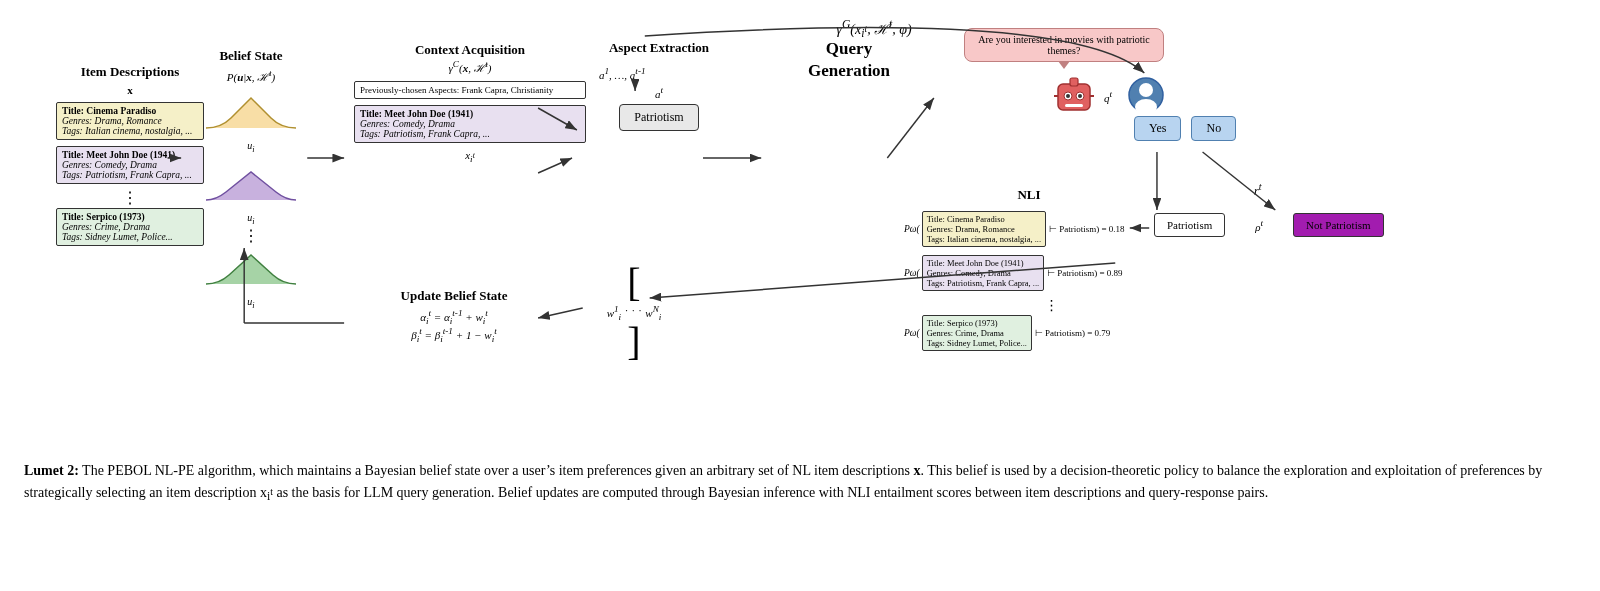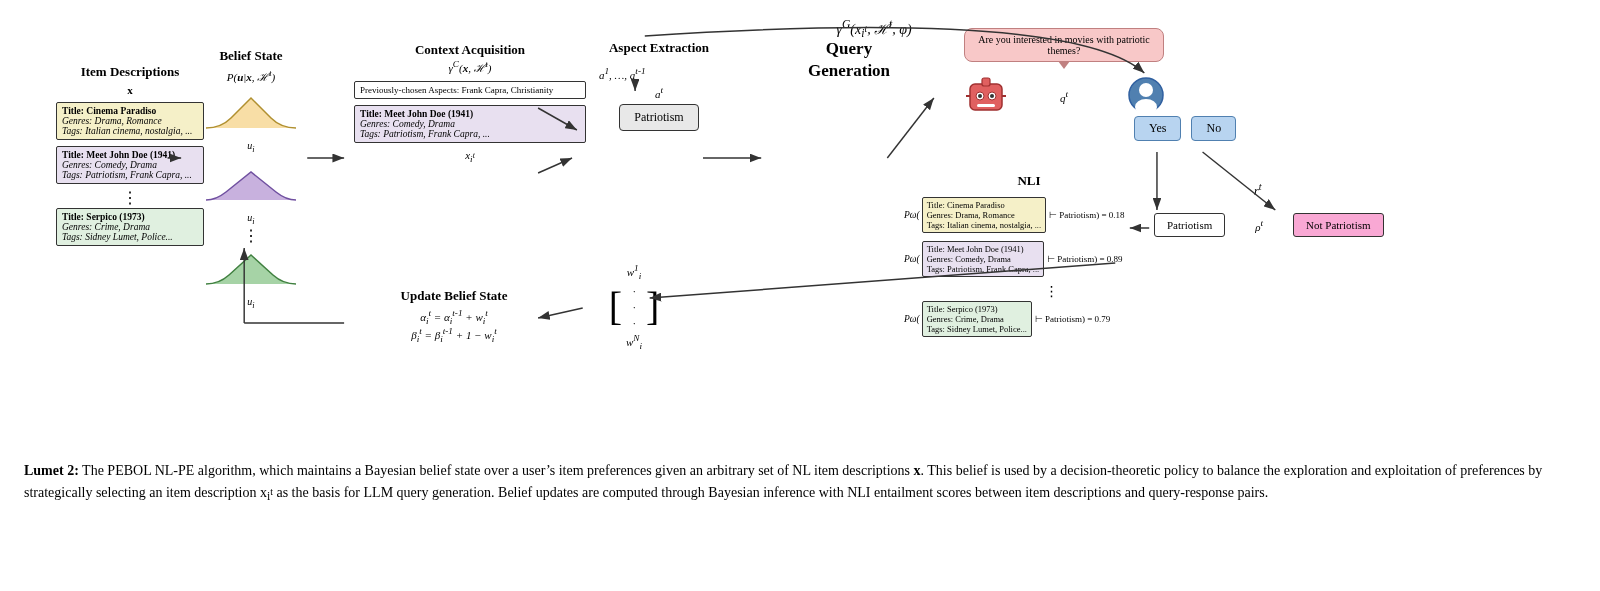--- a/index.html
+++ b/index.html
@@ -212,32 +212,32 @@
       border-radius: 3px;
       padding: 5px 12px;
       font-size: 11px;
       background: #fff;
     }
     .not-patriotism-box {
       border: 1.5px solid #333;
       border-radius: 3px;
       padding: 5px 12px;
       font-size: 11px;
-      background: #f9a8d4;
+      background: #a21caf;
     }
     .rho-label {
       font-size: 11px;
       font-style: italic;
     }
 
     
     .nli-section {
       position: absolute;
       left: 880px;
-      top: 155px;
+      top: 169px;
       width: 250px;
     }
     .nli-title {
       font-weight: bold;
       font-size: 13px;
       text-align: center;
       margin-bottom: 8px;
     }
     .nli-row {
       display: flex;
@@ -292,21 +292,21 @@
       width: 60px;
       text-align: center;
     }
     .weight-bracket {
       font-size: 40px;
       line-height: 1;
       vertical-align: middle;
     }
     .weight-items {
       display: inline-flex;
-      flex-direction: column;
+      flex-direction: row;
       justify-content: center;
       font-size: 11px;
       font-style: italic;
       vertical-align: middle;
       gap: 4px;
     }
 
     
     .gamma-top {
       position: absolute;
@@ -423,21 +423,21 @@
     <div class="aspect-label">a<sup>t</sup></div>
     <div class="aspect-box">Patriotism</div>
   </div>
 
   <div class="query-section">
     <div class="query-title">Query Generation</div>
   </div>
 
   <div class="robot-area">
     <div class="speech-bubble">Are you interested in movies with patriotic themes?</div>
-    <div style="display:flex; align-items:center; justify-content:space-between;">
+    <div style="display:flex; align-items:center; justify-content:flex-end;">
       <div class="robot-icon">
         
         <svg width="44" height="44" viewBox="0 0 44 44">
           <rect x="6" y="10" width="32" height="26" rx="5" fill="#e06060" stroke="#a03030" stroke-width="1.5"></rect>
           <rect x="18" y="4" width="8" height="8" rx="2" fill="#e06060" stroke="#a03030" stroke-width="1.2"></rect>
           <circle cx="16" cy="22" r="4" fill="white" stroke="#a03030" stroke-width="1"></circle>
           <circle cx="28" cy="22" r="4" fill="white" stroke="#a03030" stroke-width="1"></circle>
           <circle cx="16" cy="22" r="2" fill="#333"></circle>
           <circle cx="28" cy="22" r="2" fill="#333"></circle>
           <rect x="13" y="30" width="18" height="3" rx="1.5" fill="white"></rect>

